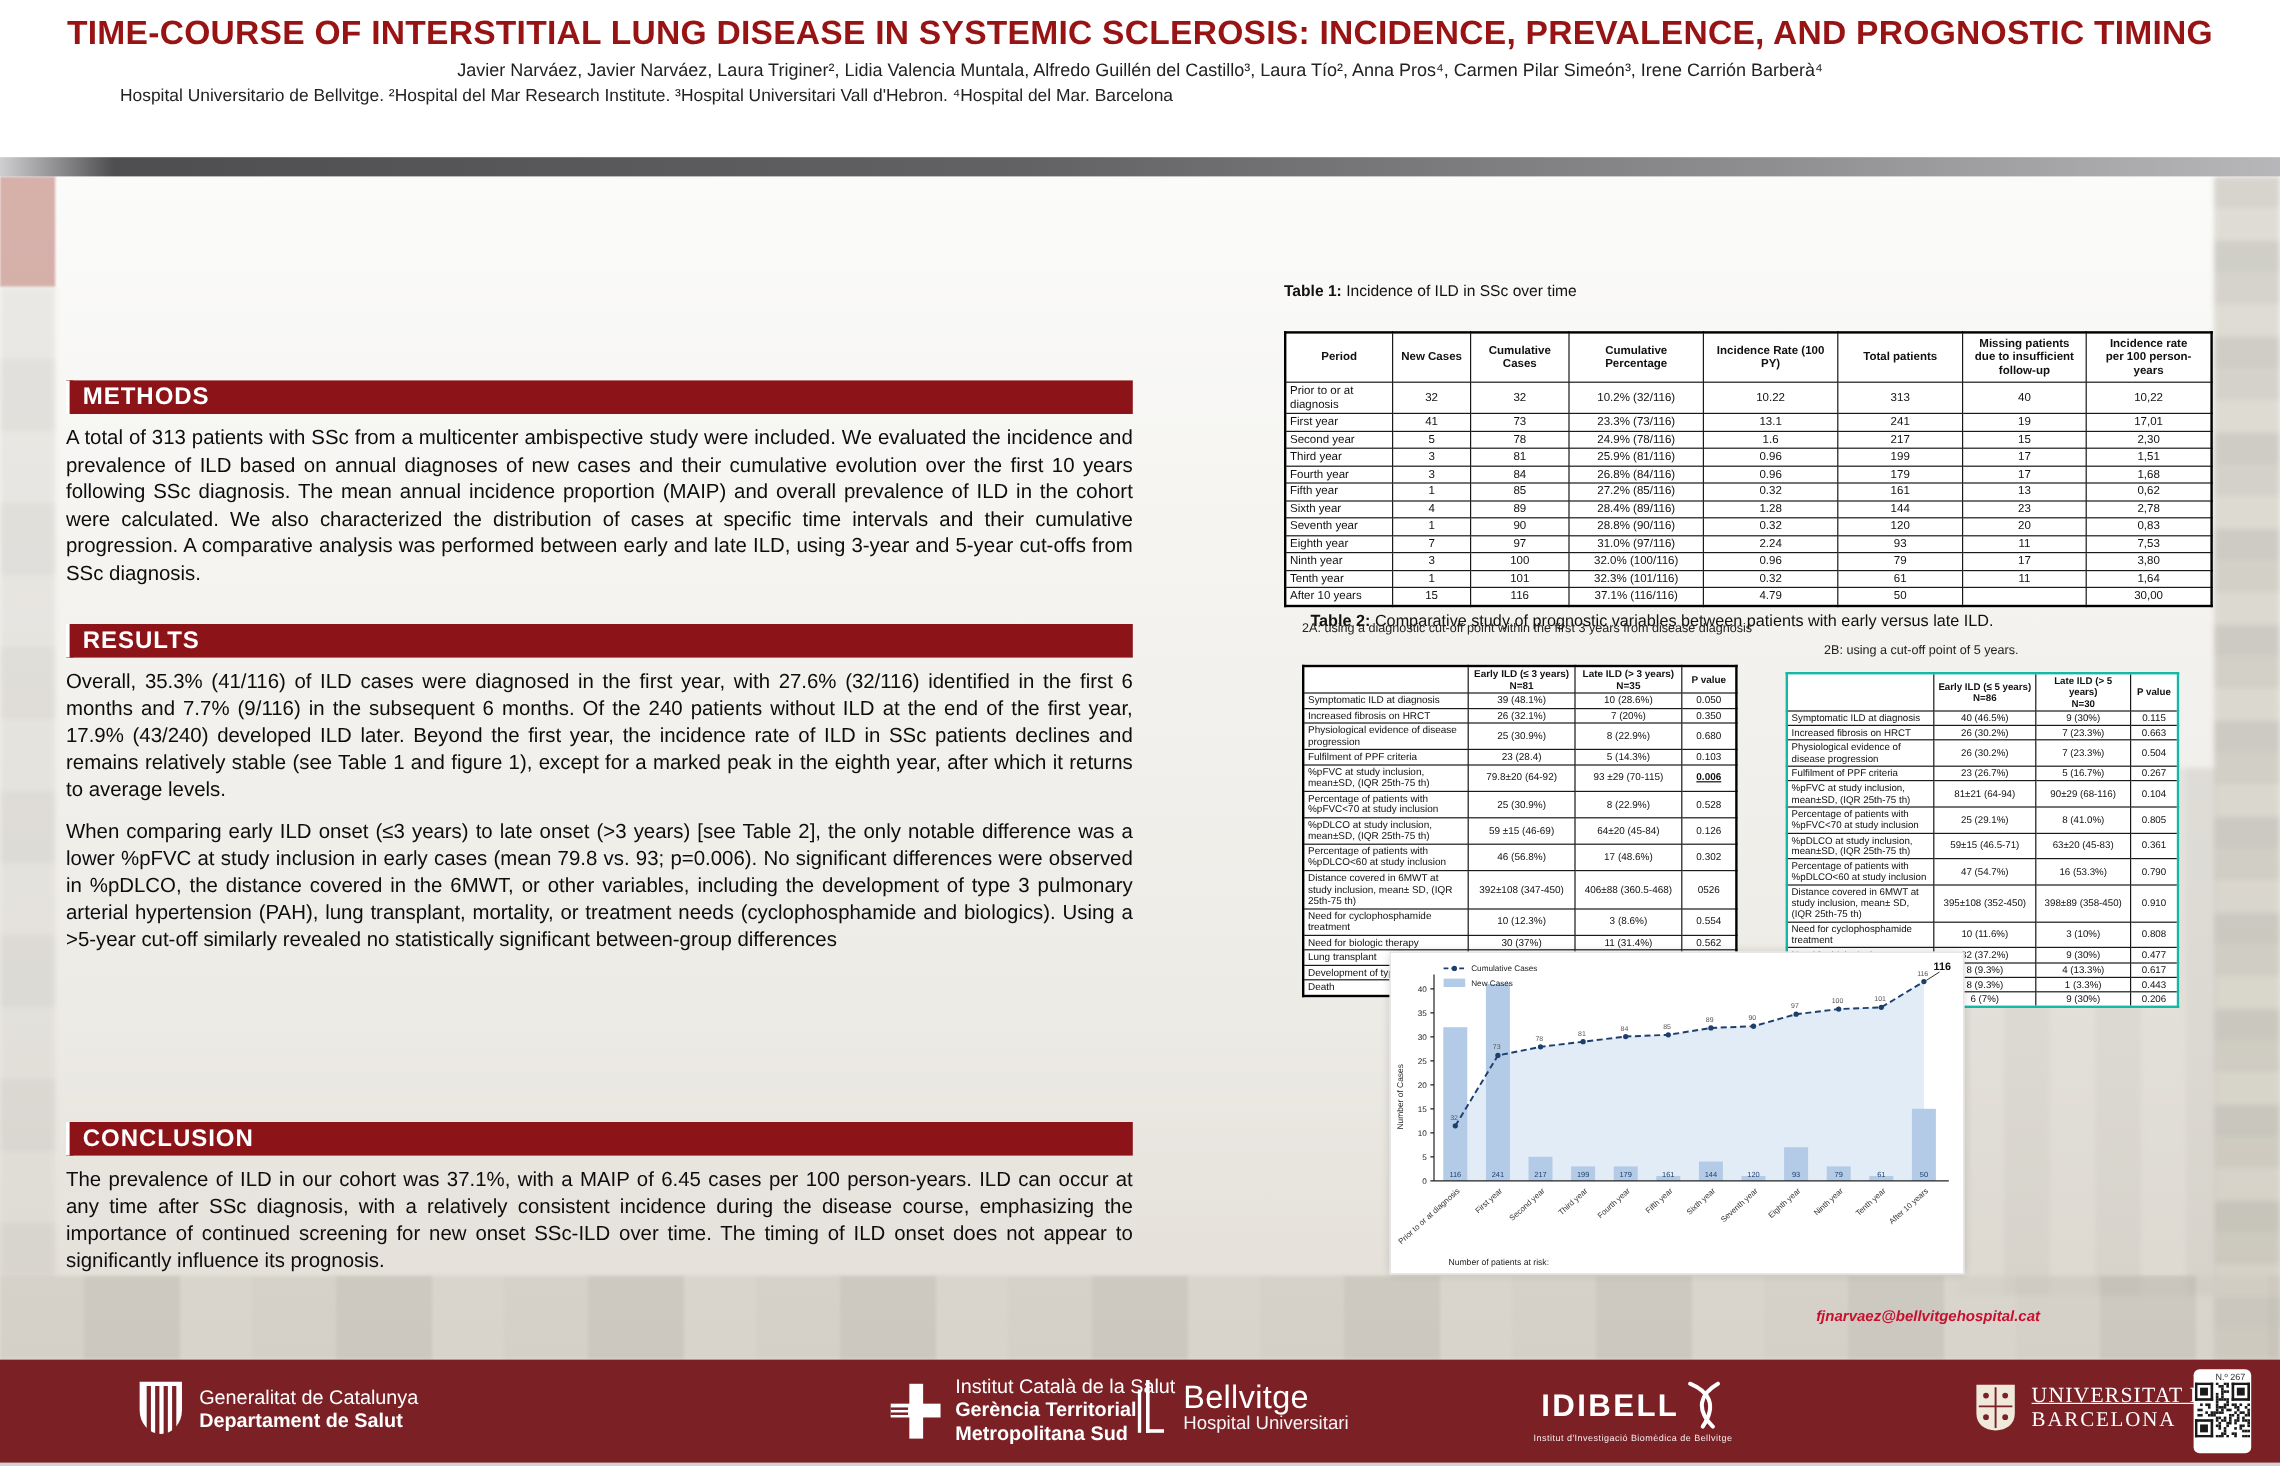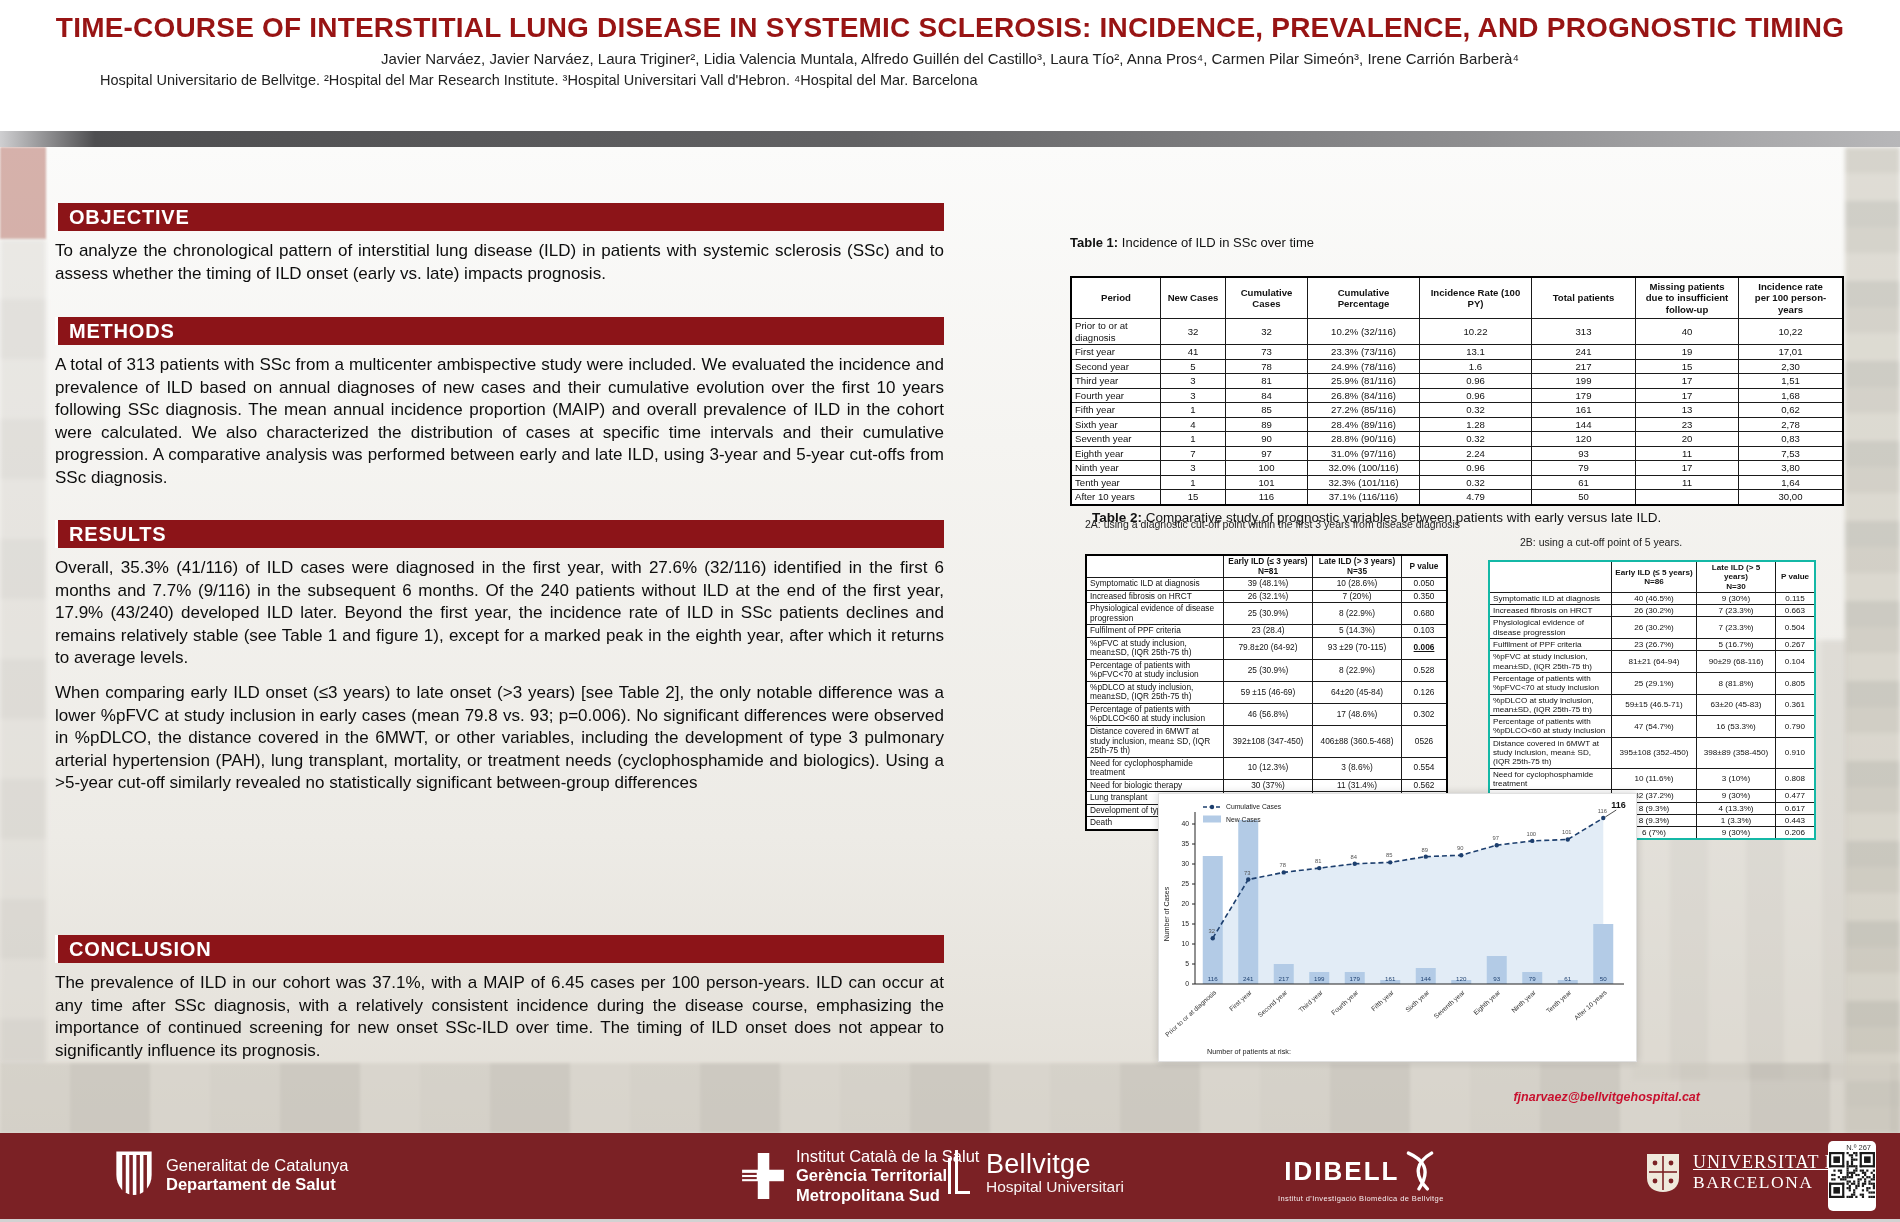--- a/index.html
+++ b/index.html
@@ -107,26 +107,20 @@
   <div class="bg bg-left-strip"></div>
   <div class="bg bg-right-trees"></div>
   <div class="bg bg-right-buildings"></div>
   <div class="bg bg-bottom-strip"></div>
 
   <div class="hdr-title">TIME-COURSE OF INTERSTITIAL LUNG DISEASE IN SYSTEMIC SCLEROSIS: INCIDENCE, PREVALENCE, AND PROGNOSTIC TIMING</div>
   <div class="hdr-authors">Javier Narváez, Javier Narváez, Laura Triginer², Lidia Valencia Muntala, Alfredo Guillén del Castillo³, Laura Tío², Anna Pros⁴, Carmen Pilar Simeón³, Irene Carrión Barberà⁴</div>
   <div class="hdr-affil">Hospital Universitario de Bellvitge. ²Hospital del Mar Research Institute. ³Hospital Universitari Vall d'Hebron. ⁴Hospital del Mar. Barcelona</div>
   <div class="divider"></div>
 
-  <section class="sec" id="sec-objective">
-    <div class="sec-bar">OBJECTIVE</div>
-    <div class="sec-body" id="objective-body">
-        <p>To analyze the chronological pattern of interstitial lung disease (ILD) in patients with systemic sclerosis (SSc) and to assess whether the timing of ILD onset (early vs. late) impacts prognosis.</p>
-      </div>
-  </section>
   <section class="sec" id="sec-methods">
     <div class="sec-bar">METHODS</div>
     <div class="sec-body" id="methods-body">
         <p>A total of 313 patients with SSc from a multicenter ambispective study were included. We evaluated the incidence and prevalence of ILD based on annual diagnoses of new cases and their cumulative evolution over the first 10 years following SSc diagnosis. The mean annual incidence proportion (MAIP) and overall prevalence of ILD in the cohort were calculated. We also characterized the distribution of cases at specific time intervals and their cumulative progression. A comparative analysis was performed between early and late ILD, using 3-year and 5-year cut-offs from SSc diagnosis.</p>
       </div>
   </section>
   <section class="sec" id="sec-results">
     <div class="sec-bar">RESULTS</div>
     <div class="sec-body" id="results-body">
         <p>Overall, 35.3% (41/116) of ILD cases were diagnosed in the first year, with 27.6% (32/116) identified in the first 6 months and 7.7% (9/116) in the subsequent 6 months. Of the 240 patients without ILD at the end of the first year, 17.9% (43/240) developed ILD later. Beyond the first year, the incidence rate of ILD in SSc patients declines and remains relatively stable (see Table 1 and figure 1), except for a marked peak in the eighth year, after which it returns to average levels.</p>
@@ -423,21 +417,21 @@
         </tr>
         <tr>
           <td class="lbl">%pFVC at study inclusion, mean±SD, (IQR 25th-75 th)</td>
           <td>81±21 (64-94)</td>
           <td>90±29 (68-116)</td>
           <td>0.104</td>
         </tr>
         <tr>
           <td class="lbl">Percentage of patients with %pFVC&lt;70 at study inclusion</td>
           <td>25 (29.1%)</td>
-          <td>8 (81.8%)</td>
+          <td>8 (41.0%)</td>
           <td>0.805</td>
         </tr>
         <tr>
           <td class="lbl">%pDLCO at study inclusion, mean±SD, (IQR 25th-75 th)</td>
           <td>59±15 (46.5-71)</td>
           <td>63±20 (45-83)</td>
           <td>0.361</td>
         </tr>
         <tr>
           <td class="lbl">Percentage of patients with %pDLCO&lt;60 at study inclusion</td>

